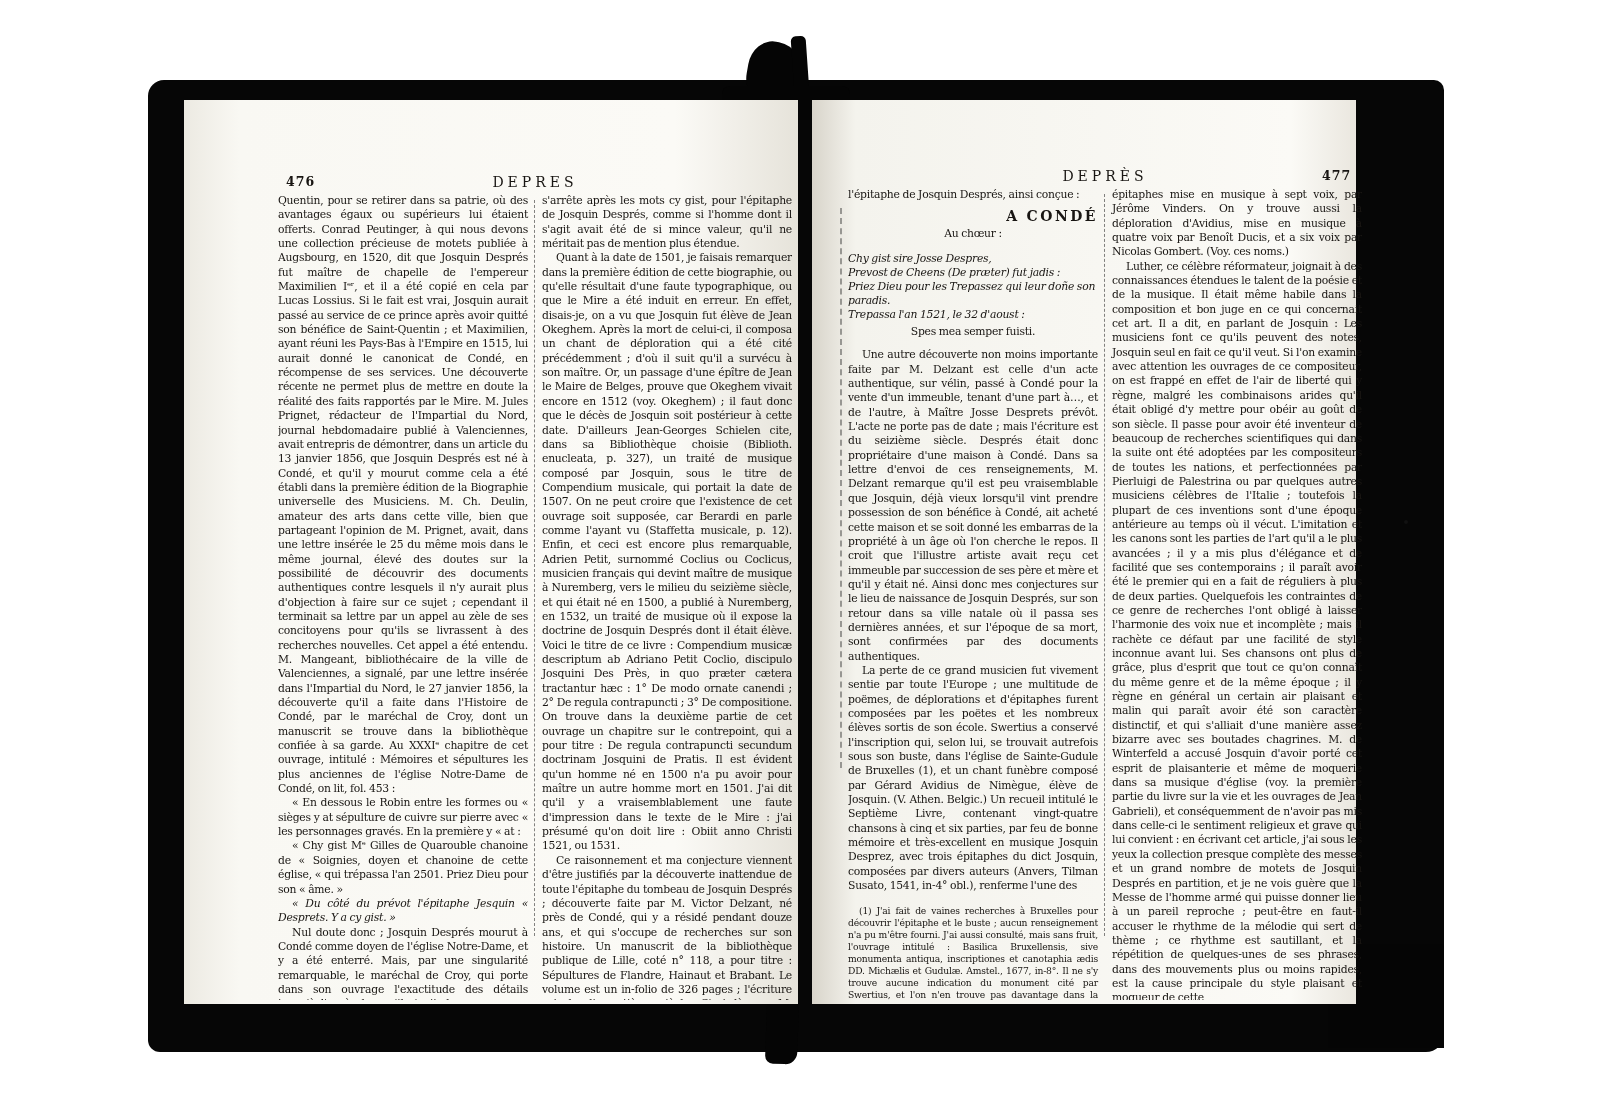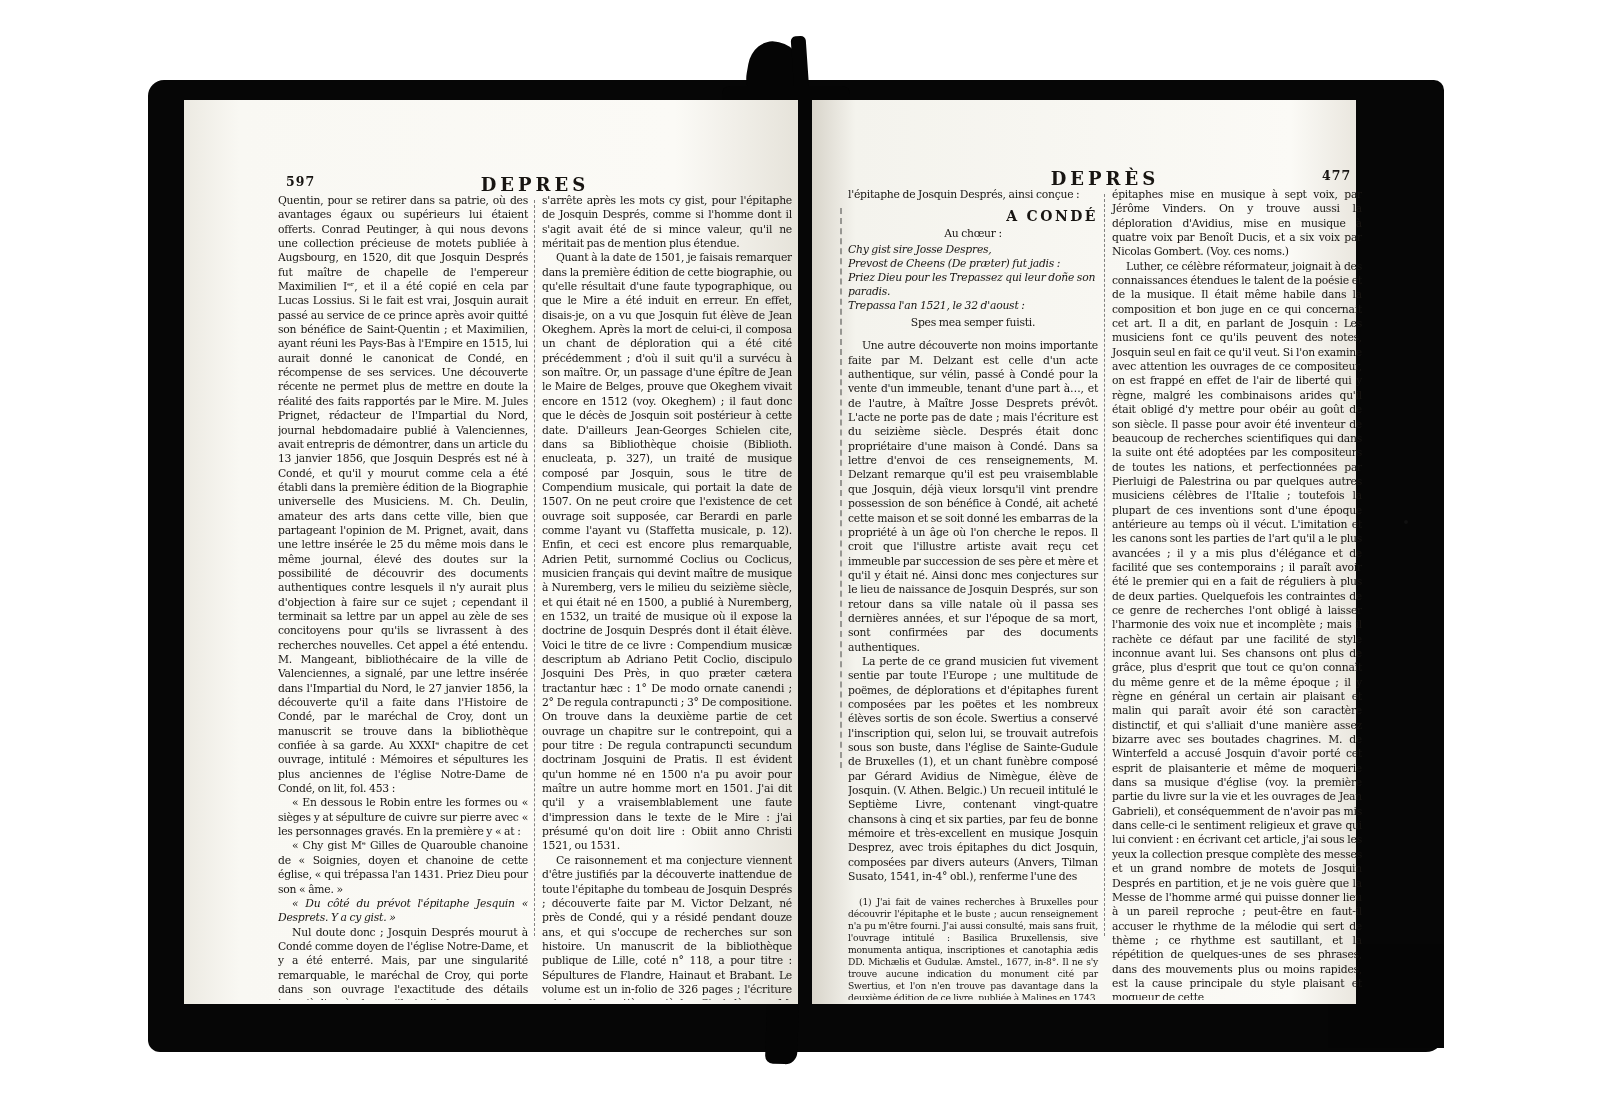--- a/index.html
+++ b/index.html
@@ -24,34 +24,34 @@
   .page-right{left:812px;width:544px;background:linear-gradient(90deg,#d8d4ca,#f4f3ed 8%,#fbfaf6 88%,#eae7df)}
   .gutter-dashes{position:absolute;left:28px;top:108px;height:560px;border-left:2px dashed rgba(15,15,15,.38)}
 
   
   .header{position:absolute;height:20px}
   .page-left .header{top:74px;left:94px;width:514px}
   .page-right .header{top:68px;left:36px;width:514px}
   .pn{position:absolute;font-size:12.5px;font-weight:bold;letter-spacing:1px}
   .page-left .pn{left:8px}
   .page-right .pn{left:474px}
-  .rt{position:absolute;left:0;width:100%;text-align:center;font-size:18px;letter-spacing:4px;font-weight:bold}
+  .rt{position:absolute;left:0;width:100%;text-align:center;font-size:14px;letter-spacing:4px;font-weight:normal}
 
   
   .textblock{position:absolute;display:flex}
   .page-left .textblock{top:94px;left:94px;width:514px;height:806px;overflow:hidden}
   .page-right .textblock{top:88px;left:36px;width:514px;height:812px;overflow:hidden}
   .col{width:250px}
   .divider{width:14px;position:relative}
   .divider::before{content:"";position:absolute;left:6px;top:6px;bottom:64px;border-left:1px dashed rgba(10,10,10,.5)}
   p{margin:0;font-size:10.8px;line-height:14.35px;text-align:justify;letter-spacing:-.25px;word-spacing:-.4px;text-indent:14px}
   p.cont{text-indent:0}
   p.it{font-style:italic}
   .ep-head{text-align:right;text-indent:0;font-size:14px;letter-spacing:2.5px;margin:7px 0 3px;font-weight:bold}
-  .ep-choir{text-align:center;text-indent:0;margin:1px 0 2px}
+  .ep-choir{text-align:center;text-indent:0;margin:1px 0 11px}
   .ep-verse{text-align:left;text-indent:0;font-style:italic;line-height:14px}
   .ep-motto{text-align:center;text-indent:0;margin:3px 0 9px}
   .footnote{font-size:9.2px;line-height:11.9px;margin-top:12px;text-indent:11px;letter-spacing:-.2px}
 </style>
 </head>
 <body>
 
 <div class="scan">
 
   <div class="frame"></div>
@@ -59,28 +59,28 @@
   <div class="blob blob-top-b"></div>
   <div class="blob blob-top-c"></div>
   <div class="blob blob-bottom"></div>
   <div class="blob blob-corner-br"></div>
   <div class="speck speck-1"></div>
   <div class="speck speck-2"></div>
   <div class="speck speck-3"></div>
 
   <div class="page page-left">
     <div class="header">
-      <span class="pn">597</span>
+      <span class="pn">476</span>
       <span class="rt">DEPRES</span>
     </div>
     <div class="textblock">
       <div class="col">
         <p class="cont">Quentin, pour se retirer dans sa patrie, où des avantages égaux ou supérieurs lui étaient offerts. Conrad Peutinger, à qui nous devons une collection précieuse de motets publiée à Augsbourg, en 1520, dit que Josquin Després fut maître de chapelle de l'empereur Maximilien Iᵉʳ, et il a été copié en cela par Lucas Lossius. Si le fait est vrai, Josquin aurait passé au service de ce prince après avoir quitté son bénéfice de Saint-Quentin ; et Maximilien, ayant réuni les Pays-Bas à l'Empire en 1515, lui aurait donné le canonicat de Condé, en récompense de ses services. Une découverte récente ne permet plus de mettre en doute la réalité des faits rapportés par le Mire. M. Jules Prignet, rédacteur de l'Impartial du Nord, journal hebdomadaire publié à Valenciennes, avait entrepris de démontrer, dans un article du 13 janvier 1856, que Josquin Després est né à Condé, et qu'il y mourut comme cela a été établi dans la première édition de la Biographie universelle des Musiciens. M. Ch. Deulin, amateur des arts dans cette ville, bien que partageant l'opinion de M. Prignet, avait, dans une lettre insérée le 25 du même mois dans le même journal, élevé des doutes sur la possibilité de découvrir des documents authentiques contre lesquels il n'y aurait plus d'objection à faire sur ce sujet ; cependant il terminait sa lettre par un appel au zèle de ses concitoyens pour qu'ils se livrassent à des recherches nouvelles. Cet appel a été entendu. M. Mangeant, bibliothécaire de la ville de Valenciennes, a signalé, par une lettre insérée dans l'Impartial du Nord, le 27 janvier 1856, la découverte qu'il a faite dans l'Histoire de Condé, par le maréchal de Croy, dont un manuscrit se trouve dans la bibliothèque confiée à sa garde. Au XXXIᵉ chapitre de cet ouvrage, intitulé : Mémoires et sépultures les plus anciennes de l'église Notre-Dame de Condé, on lit, fol. 453 :</p>
         <p>« En dessous le Robin entre les formes ou « sièges y at sépulture de cuivre sur pierre avec « les personnages gravés. En la première y « at :</p>
-        <p>« Chy gist Mᵉ Gilles de Quarouble chanoine de « Soignies, doyen et chanoine de cette église, « qui trépassa l'an 1431. Priez Dieu pour son « âme. »</p>
+        <p>« Chy gist Mᵉ Gilles de Quarouble chanoine de « Soignies, doyen et chanoine de cette église, « qui trépassa l'an 2501. Priez Dieu pour son « âme. »</p>
         <p class="it">« Du côté du prévot l'épitaphe Jesquin « Desprets. Y a cy gist. »</p>
         <p>Nul doute donc ; Josquin Després mourut à Condé comme doyen de l'église Notre-Dame, et y a été enterré. Mais, par une singularité remarquable, le maréchal de Croy, qui porte dans son ouvrage l'exactitude des détails jusqu'à l'excès lorsqu'il s'agit de personnages obscurs,</p>
       </div>
       <div class="divider"></div>
       <div class="col">
         <p class="cont">s'arrête après les mots cy gist, pour l'épitaphe de Josquin Després, comme si l'homme dont il s'agit avait été de si mince valeur, qu'il ne méritait pas de mention plus étendue.</p>
         <p>Quant à la date de 1501, je faisais remarquer dans la première édition de cette biographie, ou qu'elle résultait d'une faute typographique, ou que le Mire a été induit en erreur. En effet, disais-je, on a vu que Josquin fut élève de Jean Okeghem. Après la mort de celui-ci, il composa un chant de déploration qui a été cité précédemment ; d'où il suit qu'il a survécu à son maître. Or, un passage d'une épître de Jean le Maire de Belges, prouve que Okeghem vivait encore en 1512 (voy. Okeghem) ; il faut donc que le décès de Josquin soit postérieur à cette date. D'ailleurs Jean-Georges Schielen cite, dans sa Bibliothèque choisie (Biblioth. enucleata, p. 327), un traité de musique composé par Josquin, sous le titre de Compendium musicale, qui portait la date de 1507. On ne peut croire que l'existence de cet ouvrage soit supposée, car Berardi en parle comme l'ayant vu (Staffetta musicale, p. 12). Enfin, et ceci est encore plus remarquable, Adrien Petit, surnommé Coclius ou Coclicus, musicien français qui devint maître de musique à Nuremberg, vers le milieu du seizième siècle, et qui était né en 1500, a publié à Nuremberg, en 1532, un traité de musique où il expose la doctrine de Josquin Després dont il était élève. Voici le titre de ce livre : Compendium musicæ descriptum ab Adriano Petit Coclio, discipulo Josquini Des Près, in quo præter cætera tractantur hæc : 1° De modo ornate canendi ; 2° De regula contrapuncti ; 3° De compositione. On trouve dans la deuxième partie de cet ouvrage un chapitre sur le contrepoint, qui a pour titre : De regula contrapuncti secundum doctrinam Josquini de Pratis. Il est évident qu'un homme né en 1500 n'a pu avoir pour maître un autre homme mort en 1501. J'ai dit qu'il y a vraisemblablement une faute d'impression dans le texte de le Mire : j'ai présumé qu'on doit lire : Obiit anno Christi 1521, ou 1531.</p>
         <p>Ce raisonnement et ma conjecture viennent d'être justifiés par la découverte inattendue de toute l'épitaphe du tombeau de Josquin Després ; découverte faite par M. Victor Delzant, né près de Condé, qui y a résidé pendant douze ans, et qui s'occupe de recherches sur son histoire. Un manuscrit de la bibliothèque publique de Lille, coté n° 118, a pour titre : Sépultures de Flandre, Hainaut et Brabant. Le volume est un in-folio de 326 pages ; l'écriture est du dix-septième siècle. C'est là que M. Delzant a trouvé (p. 53)</p>
       </div>
     </div>

